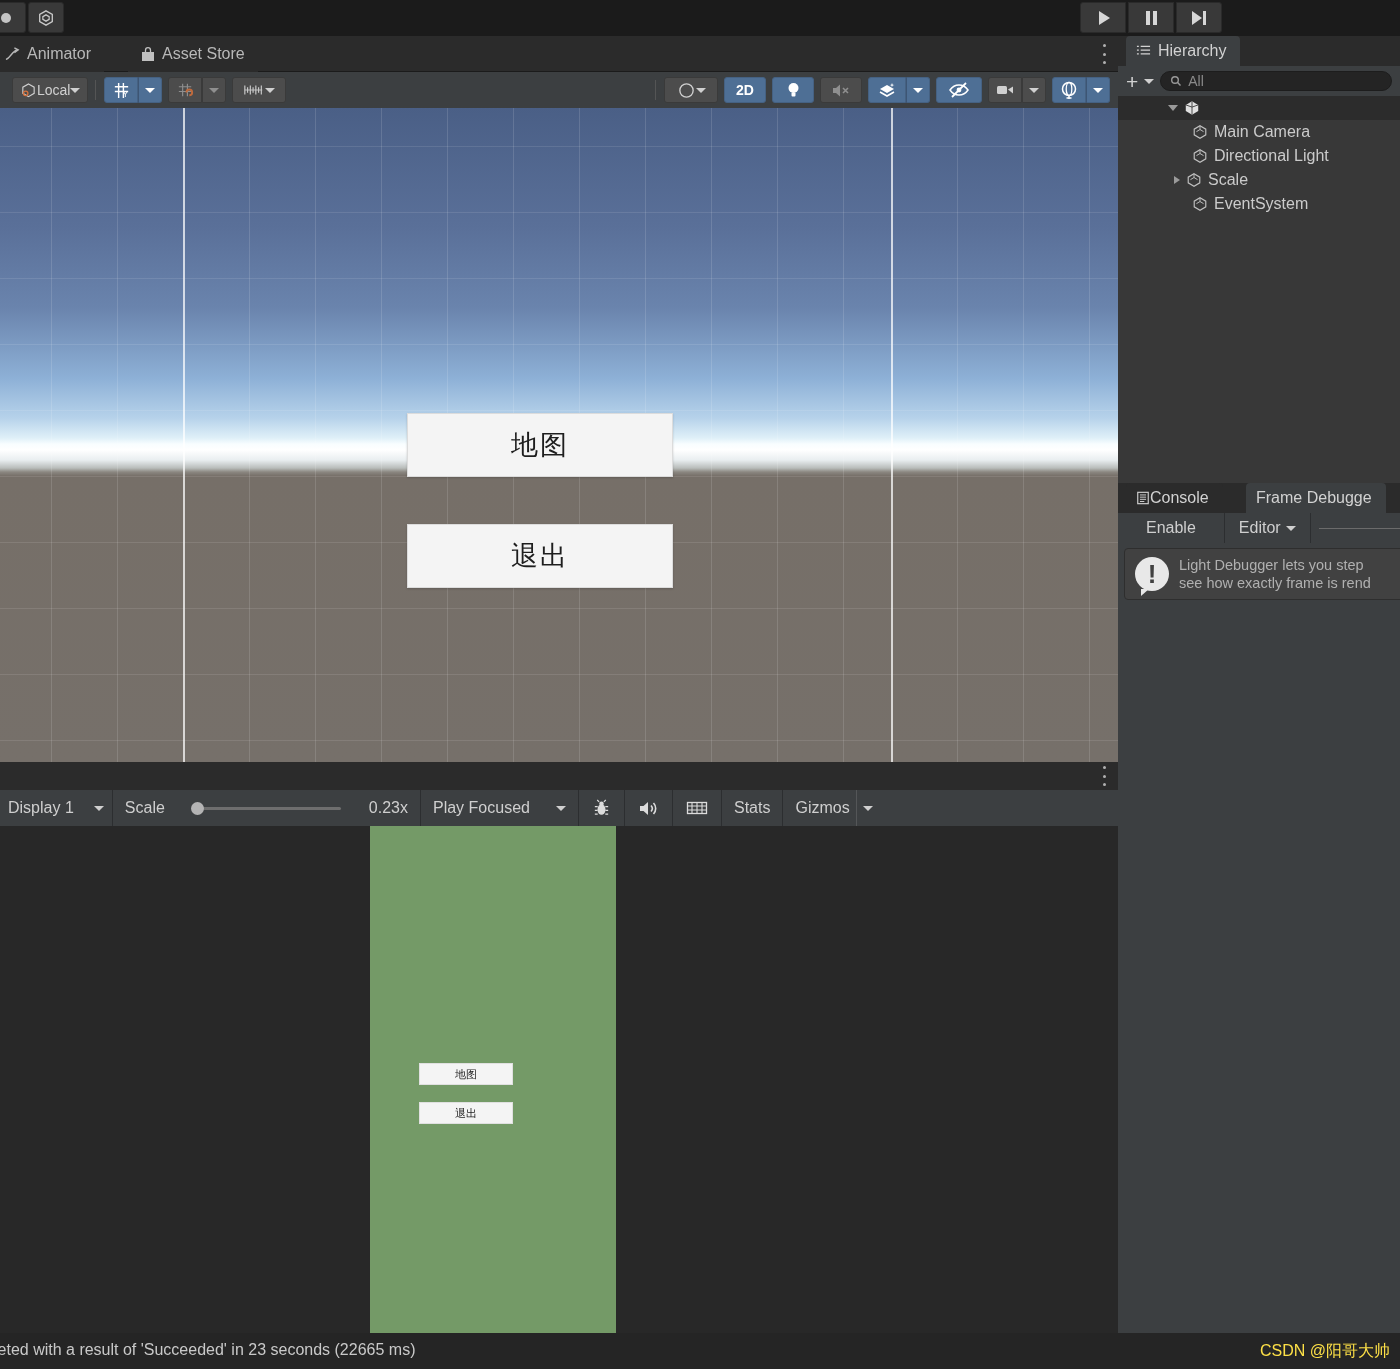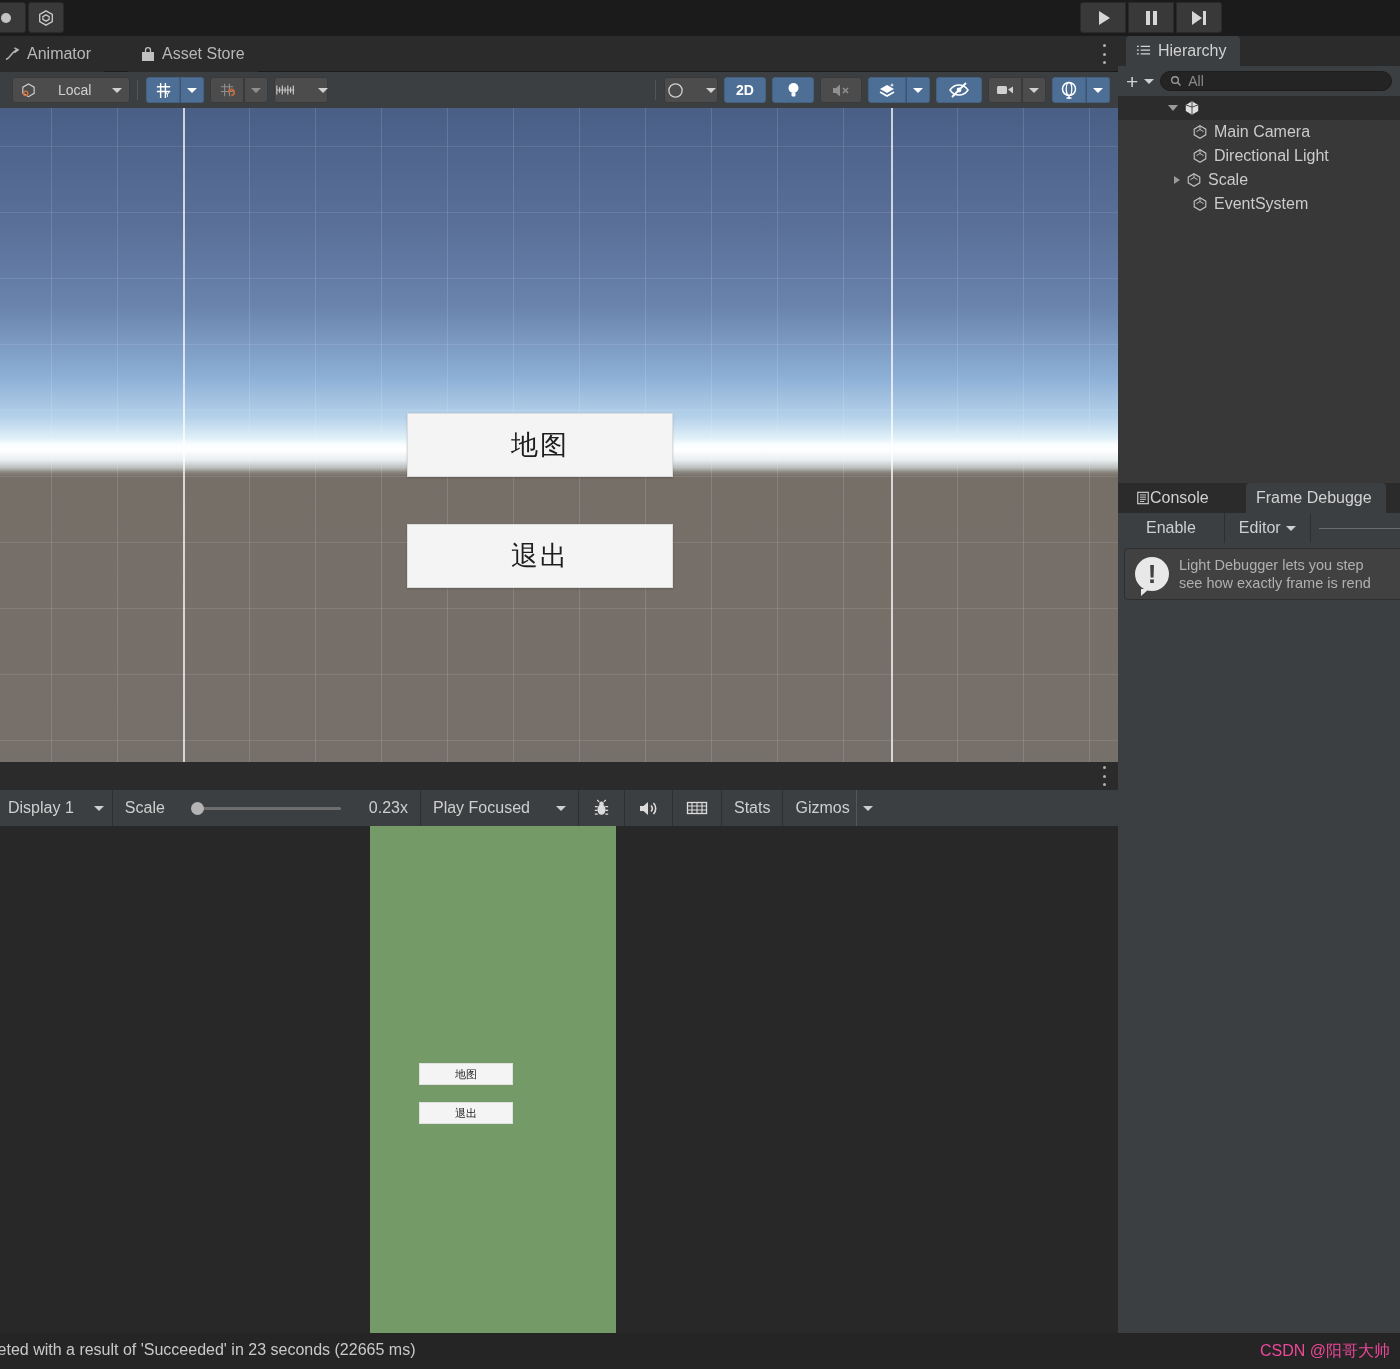--- a/index.html
+++ b/index.html
@@ -58,21 +58,21 @@
   }
   .kebab i { display:block; width:3px;height:3px;background:#b0b0b0;border-radius:50%; }
 
   
   .scenetoolbar {
     position:absolute; left:0; top:36px; width:1118px; height:36px;
     background:#3c3f41; display:flex; align-items:center;
   }
   .st-btn {
     height: 26px; background:#4c4c4c; border-radius:3px; display:flex; align-items:center;
-    justify-content:center; color:#d0d0d0; font-size:14px; padding:0 7px; gap:21px;
+    justify-content:center; color:#d0d0d0; font-size:14px; padding:0 7px; gap:0;
     border: 1px solid #3a3a3a;
   }
   .st-btn.on { background:#4e6f95; border-color:#456182; color:#ffffff; }
   .st-btn.dim { color:#8f8f8f; }
   .sep { width:2px; height:20px; margin:0 7px;
          background: linear-gradient(90deg,#5a5a5a 0 1px, transparent 1px 3px, #5a5a5a 3px 4px);
          opacity:.8; }
   .caret { width:0;height:0;border-left:5px solid transparent;border-right:5px solid transparent;
            border-top:5px solid currentColor; }
 
@@ -184,21 +184,21 @@
     display:flex;align-items:center;justify-content:center;font-size:26px;font-weight:bold;
     flex:0 0 34px; position:relative;
   }
   .bang::after { content:''; position:absolute; left:6px; bottom:-5px; width:0;height:0;
     border-left:8px solid #e8e8e8; border-bottom:7px solid transparent; }
   .info-text { color:#b0b0b0; font-size:14.5px; line-height:18px; white-space:nowrap; }
 
   
   .statusbar { position:absolute; left:0; top:1333px; width:1400px; height:36px; background:#252525; }
   .status-text { position:absolute; left:-6px; top:8px; color:#c9c9c9; font-size:16px; white-space:nowrap; }
-  .watermark { position:absolute; right:10px; top:8px; color:#ec4899; font-size:16px; }
+  .watermark { position:absolute; right:10px; top:8px; color:#fde047; font-size:16px; }
 
   .icon { display:inline-flex; align-items:center; justify-content:center; }
   svg { display:block; }
 </style>
 </head>
 <body>
 
 <div class="root">
 
   <div class="topbar">

